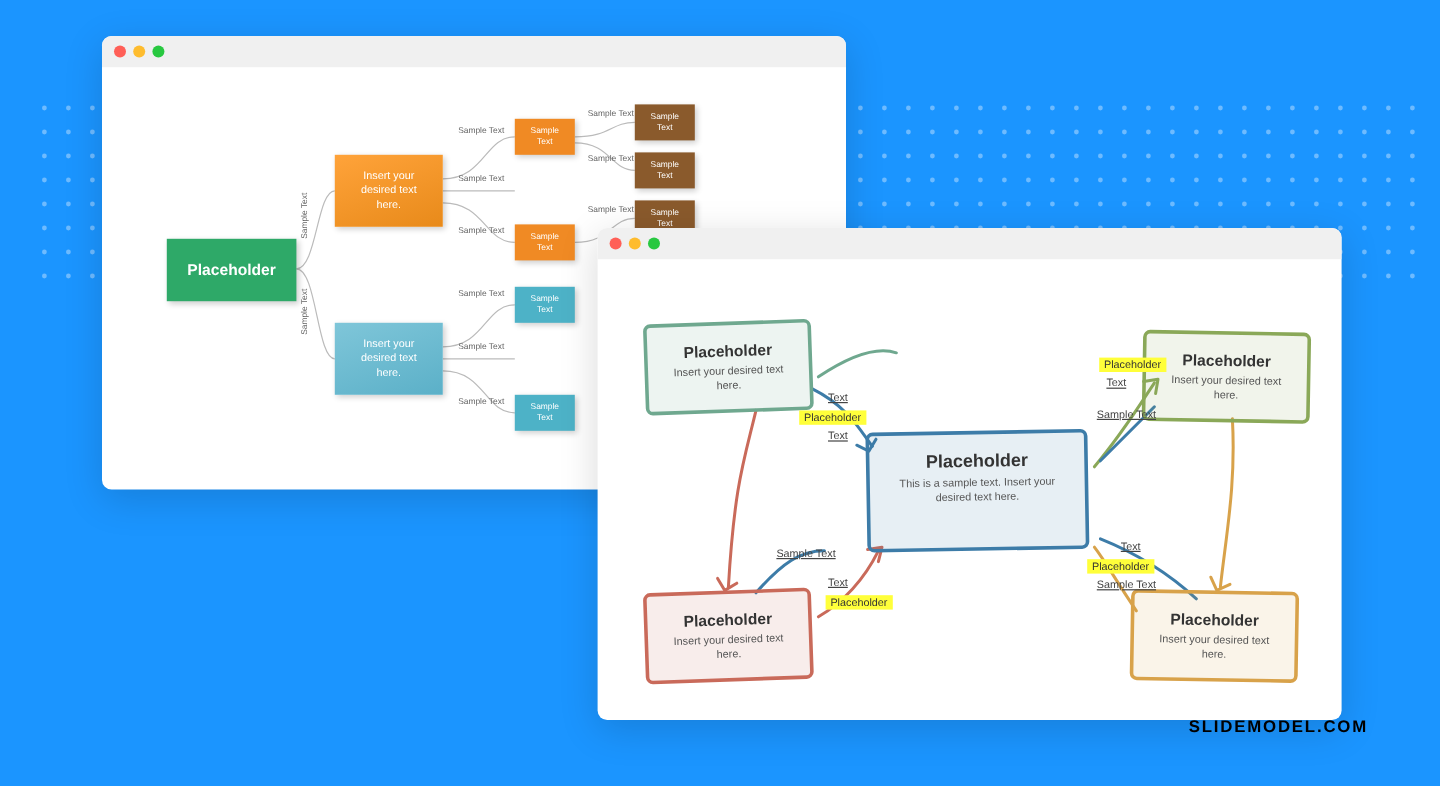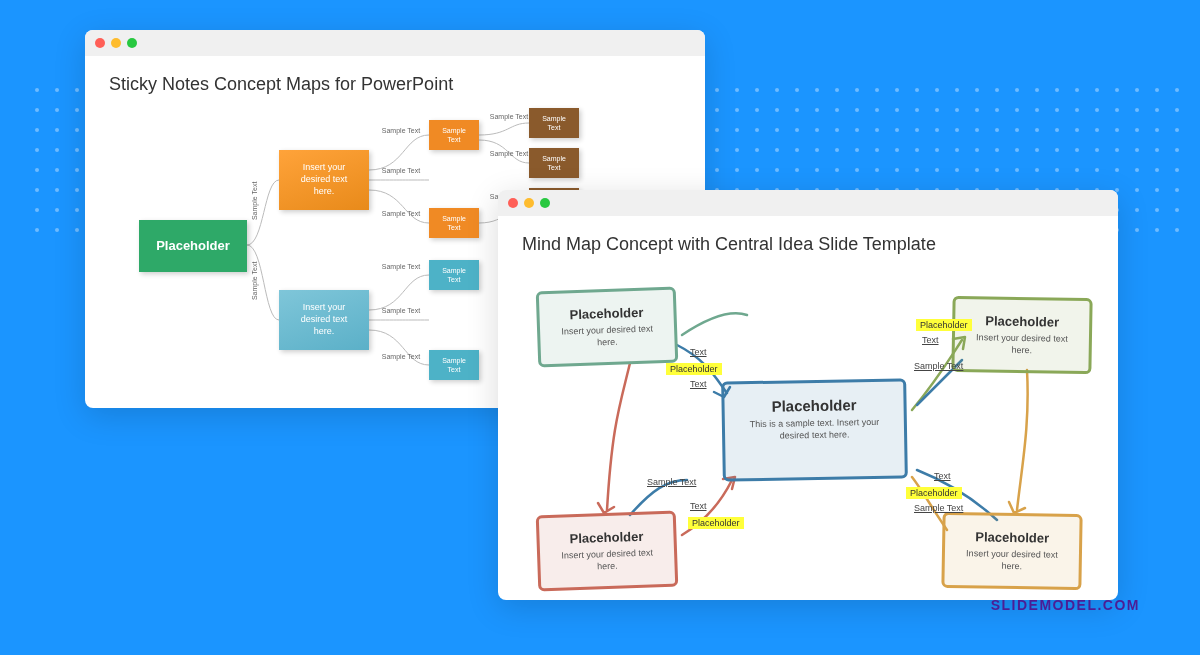--- a/index.html
+++ b/index.html
@@ -88,21 +88,21 @@
 .hl { background: #ffff3a; padding: 1px 4px; font-size: 9px; color: #333; position: absolute; }
 .mm-text { position: absolute; font-size: 9px; color: #444; text-decoration: underline; }
 
 .arrow-sketch { position: absolute; }
 .arrow-sketch path { fill: none; stroke-width: 2.5; stroke-linecap: round; }
 
 .brand {
   position: absolute;
   right: 60px;
   bottom: 42px;
-  color: #4c1d95;
+  color: #000000;
   font-size: 14px;
   font-weight: 600;
   letter-spacing: 1.5px;
 }
 </style>
 </head>
 <body>
 
 <div class="dot-pattern left">
     <div class="dot"></div>
@@ -365,21 +365,20 @@
     <div class="dot"></div>
   </div>
 
 <div class="window w1">
   <div class="titlebar">
     <div class="tb-dot tb-red"></div>
     <div class="tb-dot tb-yellow"></div>
     <div class="tb-dot tb-green"></div>
   </div>
   <div class="window-body">
-    <div class="slide-title">Sticky Notes Concept Maps for PowerPoint</div>
     <div class="sticky-area">
 
       <svg style="position:absolute;left:0;top:0;width:100%;height:100%;overflow:visible">
         <path d="M138 140 C 155 140 155 75 170 75" stroke="#bbb" fill="none"></path>
         <path d="M138 140 C 155 140 155 215 170 215" stroke="#bbb" fill="none"></path>
         <path d="M260 65 C 295 65 295 30 320 30" stroke="#bbb" fill="none"></path>
         <path d="M260 75 C 295 75 295 75 320 75" stroke="#bbb" fill="none"></path>
         <path d="M260 85 C 295 85 295 118 320 118" stroke="#bbb" fill="none"></path>
         <path d="M370 30 C 400 30 400 18 420 18" stroke="#bbb" fill="none"></path>
         <path d="M370 35 C 400 35 400 58 420 58" stroke="#bbb" fill="none"></path>
@@ -434,21 +433,20 @@
   </div>
 </div>
 
 <div class="window w2">
   <div class="titlebar">
     <div class="tb-dot tb-red"></div>
     <div class="tb-dot tb-yellow"></div>
     <div class="tb-dot tb-green"></div>
   </div>
   <div class="window-body">
-    <div class="slide-title">Mind Map Concept with Central Idea Slide Template</div>
     <div class="mindmap-area">
 
       <svg class="arrow-sketch" style="left:0;top:0;width:100%;height:100%;overflow:visible">
         <path d="M155 80 C 185 95 195 115 205 128" stroke="#3d7ca8"></path>
         <path d="M202 132 l6 -10 m-6 10 l-10 -5" stroke="#3d7ca8"></path>
         <path d="M160 70 C 190 50 210 45 225 50" stroke="#6fa88f"></path>
         <path d="M108 98 C 98 140 90 160 85 245" stroke="#c96a5a"></path>
         <path d="M82 248 l-6 -10 m6 10 l10 -6" stroke="#c96a5a"></path>
         <path d="M160 270 C 185 255 200 235 210 215" stroke="#c96a5a"></path>
         <path d="M213 212 l-3 12 m3 -12 l-12 2" stroke="#c96a5a"></path>

